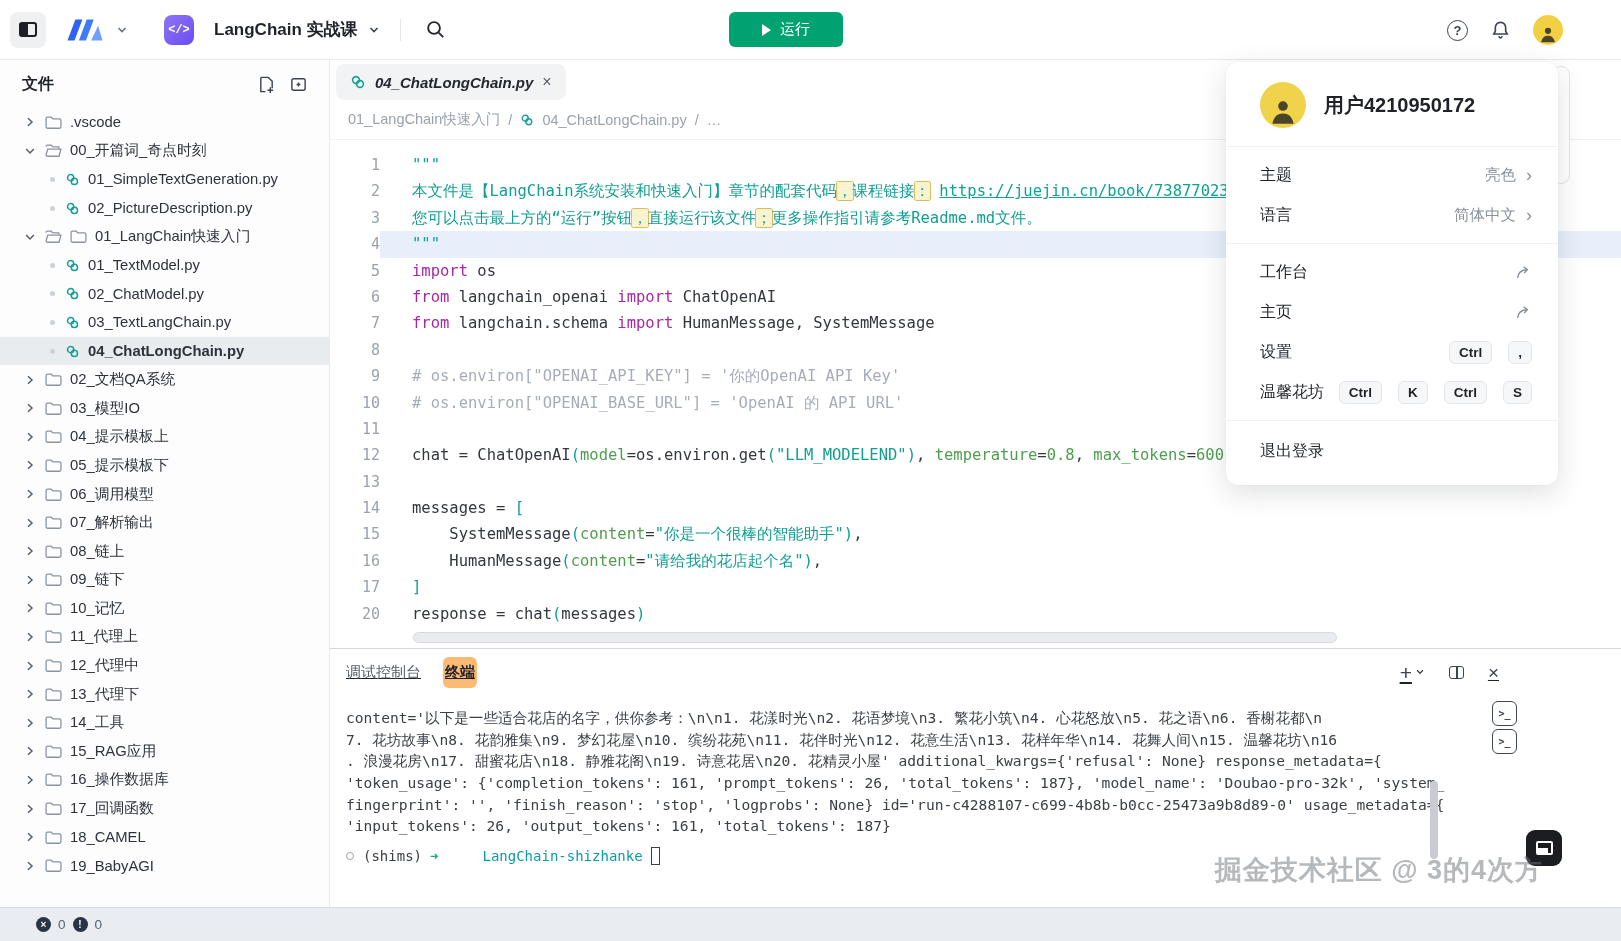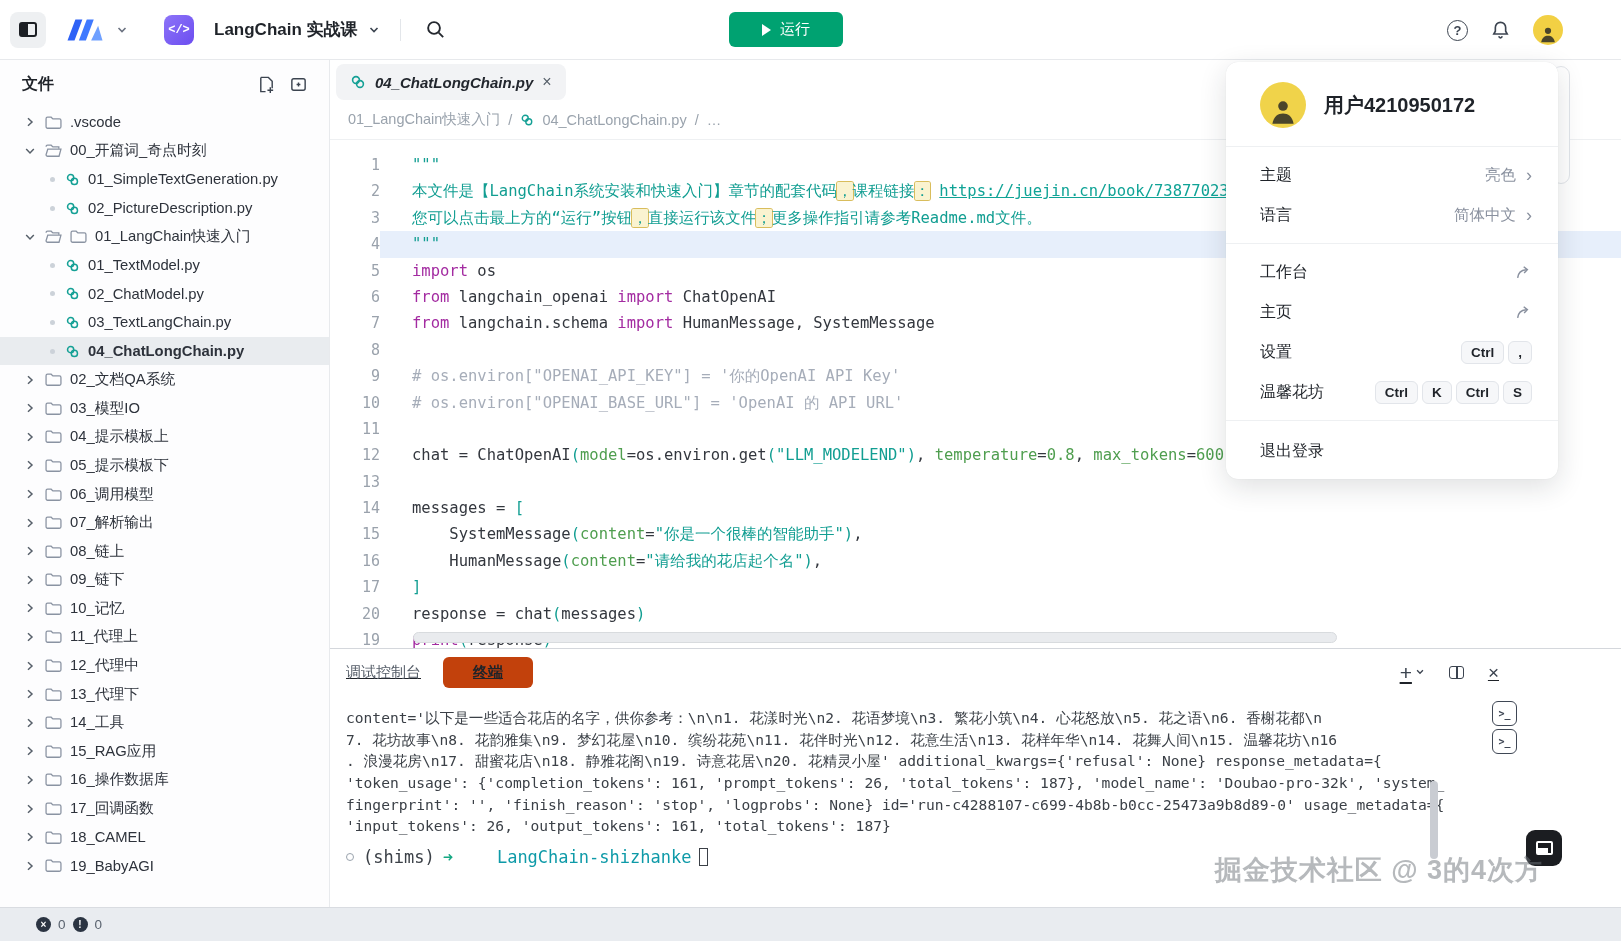--- a/index.html
+++ b/index.html
@@ -74,33 +74,33 @@
   #h-scrollbar { position:absolute; left:83px; bottom:5px; width:924px; height:11px; background:#e9ebee;
                  border:1px solid #d8dbde; border-radius:6px; cursor:pointer; z-index:5; }
   #v-scroll-pill { position:absolute; left:1552px; top:66px; width:18px; height:118px; background:#fff;
                    border:1px solid #e2e5ea; border-radius:9px; z-index:90; }
 
   
   #terminal { position:absolute; left:330px; top:648px; width:1291px; height:259px; background:#fff;
               border-top:1px solid #d4d7dc; overflow:hidden; }
   #term-header { height:46px; display:flex; align-items:center; padding:0 122px 0 16px;text-decoration:underline; }
   #tab-debug { font-size:15px; color:#555d68; cursor:pointer; }
-  #tab-term { margin-left:22px; background:#c2410c; border-radius:6px; padding:6px 30px; font-size:15px;
+  #tab-term { margin-left:22px; background:#fdba74; border-radius:6px; padding:6px 2px; font-size:15px;
               font-weight:700; color:#1f2329; cursor:pointer; }
   .term-hicons { margin-left:auto; display:flex; align-items:center; gap:24px; color:#3c4450; }
   .plus-wrap { display:flex; align-items:center; gap:3px; cursor:pointer; }
   .plus-glyph { font-size:21px; line-height:1; color:#3c4450; }
   .split-glyph { width:15px; height:13px; border:1.6px solid #3c4450; border-radius:3px; position:relative; cursor:pointer; }
   .split-glyph::before { content:""; position:absolute; left:50%; top:0; bottom:0; width:1.6px; background:#3c4450; }
   .x-glyph { font-size:19px; color:#3c4450; cursor:pointer; line-height:1; }
   #term-lines { padding:12px 170px 0 16px; }
   .term-line { height:21.7px; line-height:21.7px; white-space:pre; overflow:hidden;
                font-family:"DejaVu Sans Mono","Liberation Mono",monospace; font-size:14.6px; color:#3b4047; }
   #prompt-line { margin-top:10px; padding-left:16px; display:flex; align-items:center;
-                 font-family:"DejaVu Sans Mono","Liberation Mono",monospace; font-size:17px; }
+                 font-family:"DejaVu Sans Mono","Liberation Mono",monospace; font-size:14px; }
   .prompt-circle { width:8px; height:8px; border:1.3px solid #9aa3ad; border-radius:50%; margin-right:9px; }
   .prompt-env { color:#3b4047; }
   .prompt-arrow { color:#16a883; margin:0 8px; }
   .prompt-cwd { color:#0e9aa8; font-weight:400;margin-left:36px; }
   .prompt-cursor { display:inline-block; width:9px; height:18px; border:1.5px solid #3b4047; margin-left:8px; }
   #term-sessions { position:absolute; right:104px; top:52px; display:flex; flex-direction:column; gap:3px; }
   .sess-btn { width:25px; height:25px; border:1.6px solid #3f4755; border-radius:6px; display:flex;
               align-items:center; justify-content:center; font-family:"DejaVu Sans Mono",monospace;
               font-size:10px; font-weight:bold; color:#3f4755; cursor:pointer; background:#fff; }
   #term-vscroll { position:absolute; right:183px; top:132px; width:8px; height:78px; background:#c9ccd2;
@@ -135,21 +135,21 @@
   .menu-sec { padding:8px 0; border-bottom:1px solid #eef0f2; }
   .menu-sec:last-child { border-bottom:none; }
   .menu-row { height:40px; display:flex; align-items:center; padding:0 26px 0 34px; font-size:16px;
               cursor:pointer; }
   .menu-row .mr-label { color:#1f2329; }
   .menu-row .mr-right { margin-left:auto; display:flex; align-items:center; gap:10px; color:#8a919f;justify-content:space-between; }
   .mr-value { font-size:15.5px; color:#8a919f; }
   .mr-chev { font-size:18px; color:#8a919f; line-height:1; }
   .kbd { background:#f6f7f9; border:1px solid #e2e5ea; border-radius:6px; padding:3px 9px; font-size:13.5px;
          font-weight:700; color:#1f2329; min-width:16px; text-align:center; }
-  .kbd-group { margin-left:auto; display:flex; gap:4px; }
+  .kbd-group { margin-left:auto; display:flex; gap:16px; }
 </style>
 </head>
 <body>
 
 <div id="topbar">
   <div class="tb-left">
     <div class="sq-btn">
       <span class="toggle-glyph"></span>
     </div>
     <span style="display:flex;margin-left:8px;">
@@ -601,21 +601,20 @@
         <div class="code-line"><span class="gutter">9</span><span class="line-text"><span class="tok-cmt"># os.environ["OPENAI_API_KEY"] = '你的OpenAI API Key'</span></span></div>
         <div class="code-line"><span class="gutter">10</span><span class="line-text"><span class="tok-cmt"># os.environ["OPENAI_BASE_URL"] = 'OpenAI 的 API URL'</span></span></div>
         <div class="code-line"><span class="gutter">11</span><span class="line-text"></span></div>
         <div class="code-line"><span class="gutter">12</span><span class="line-text"><span class="tok-pln">chat = ChatOpenAI</span><span class="tok-brk">(</span><span class="tok-prm">model</span><span class="tok-pln">=os.environ.get</span><span class="tok-brk">(</span><span class="tok-str">"LLM_MODELEND"</span><span class="tok-brk">)</span><span class="tok-pln">, </span><span class="tok-prm">temperature</span><span class="tok-pln">=</span><span class="tok-num">0.8</span><span class="tok-pln">, </span><span class="tok-prm">max_tokens</span><span class="tok-pln">=</span><span class="tok-num">600</span><span class="tok-pln">,</span></span></div>
         <div class="code-line"><span class="gutter">13</span><span class="line-text"></span></div>
         <div class="code-line"><span class="gutter">14</span><span class="line-text"><span class="tok-pln">messages = </span><span class="tok-brk">[</span></span></div>
         <div class="code-line"><span class="gutter">15</span><span class="line-text"><span class="tok-pln">    SystemMessage</span><span class="tok-brk">(</span><span class="tok-prm">content</span><span class="tok-pln">=</span><span class="tok-str">"你是一个很棒的智能助手"</span><span class="tok-brk">)</span><span class="tok-pln">,</span></span></div>
         <div class="code-line"><span class="gutter">16</span><span class="line-text"><span class="tok-pln">    HumanMessage</span><span class="tok-brk">(</span><span class="tok-prm">content</span><span class="tok-pln">=</span><span class="tok-str">"请给我的花店起个名"</span><span class="tok-brk">)</span><span class="tok-pln">,</span></span></div>
         <div class="code-line"><span class="gutter">17</span><span class="line-text"><span class="tok-brk">]</span></span></div>
         <div class="code-line"><span class="gutter">20</span><span class="line-text"><span class="tok-pln">response = chat</span><span class="tok-brk">(</span><span class="tok-pln">messages</span><span class="tok-brk">)</span></span></div>
-        <div class="code-line"><span class="gutter">19</span><span class="line-text"><span class="tok-kw">print</span><span class="tok-brk">(</span><span class="tok-pln">response</span><span class="tok-brk">)</span></span></div>
       </div>
     <div id="h-scrollbar"></div>
   </div>
 </div>
 
 <div id="v-scroll-pill"></div>
 
 <div id="terminal">
   <div id="term-header">
     <span id="tab-debug">调试控制台</span>
@@ -731,18 +730,18 @@
     <div class="menu-row">
       <span class="mr-label">温馨花坊</span>
       <span class="kbd-group">
         <span class="kbd">Ctrl</span>
         <span class="kbd">K</span>
         <span class="kbd">Ctrl</span>
         <span class="kbd">S</span>
       </span>
     </div>
   </div>
-  <div class="menu-sec" style="padding:10px 0 8px;">
+  <div class="menu-sec" style="padding:10px 0 14px;">
     <div class="menu-row">
       <span class="mr-label">退出登录</span>
     </div>
   </div>
 </div>
 
 </body></html>

